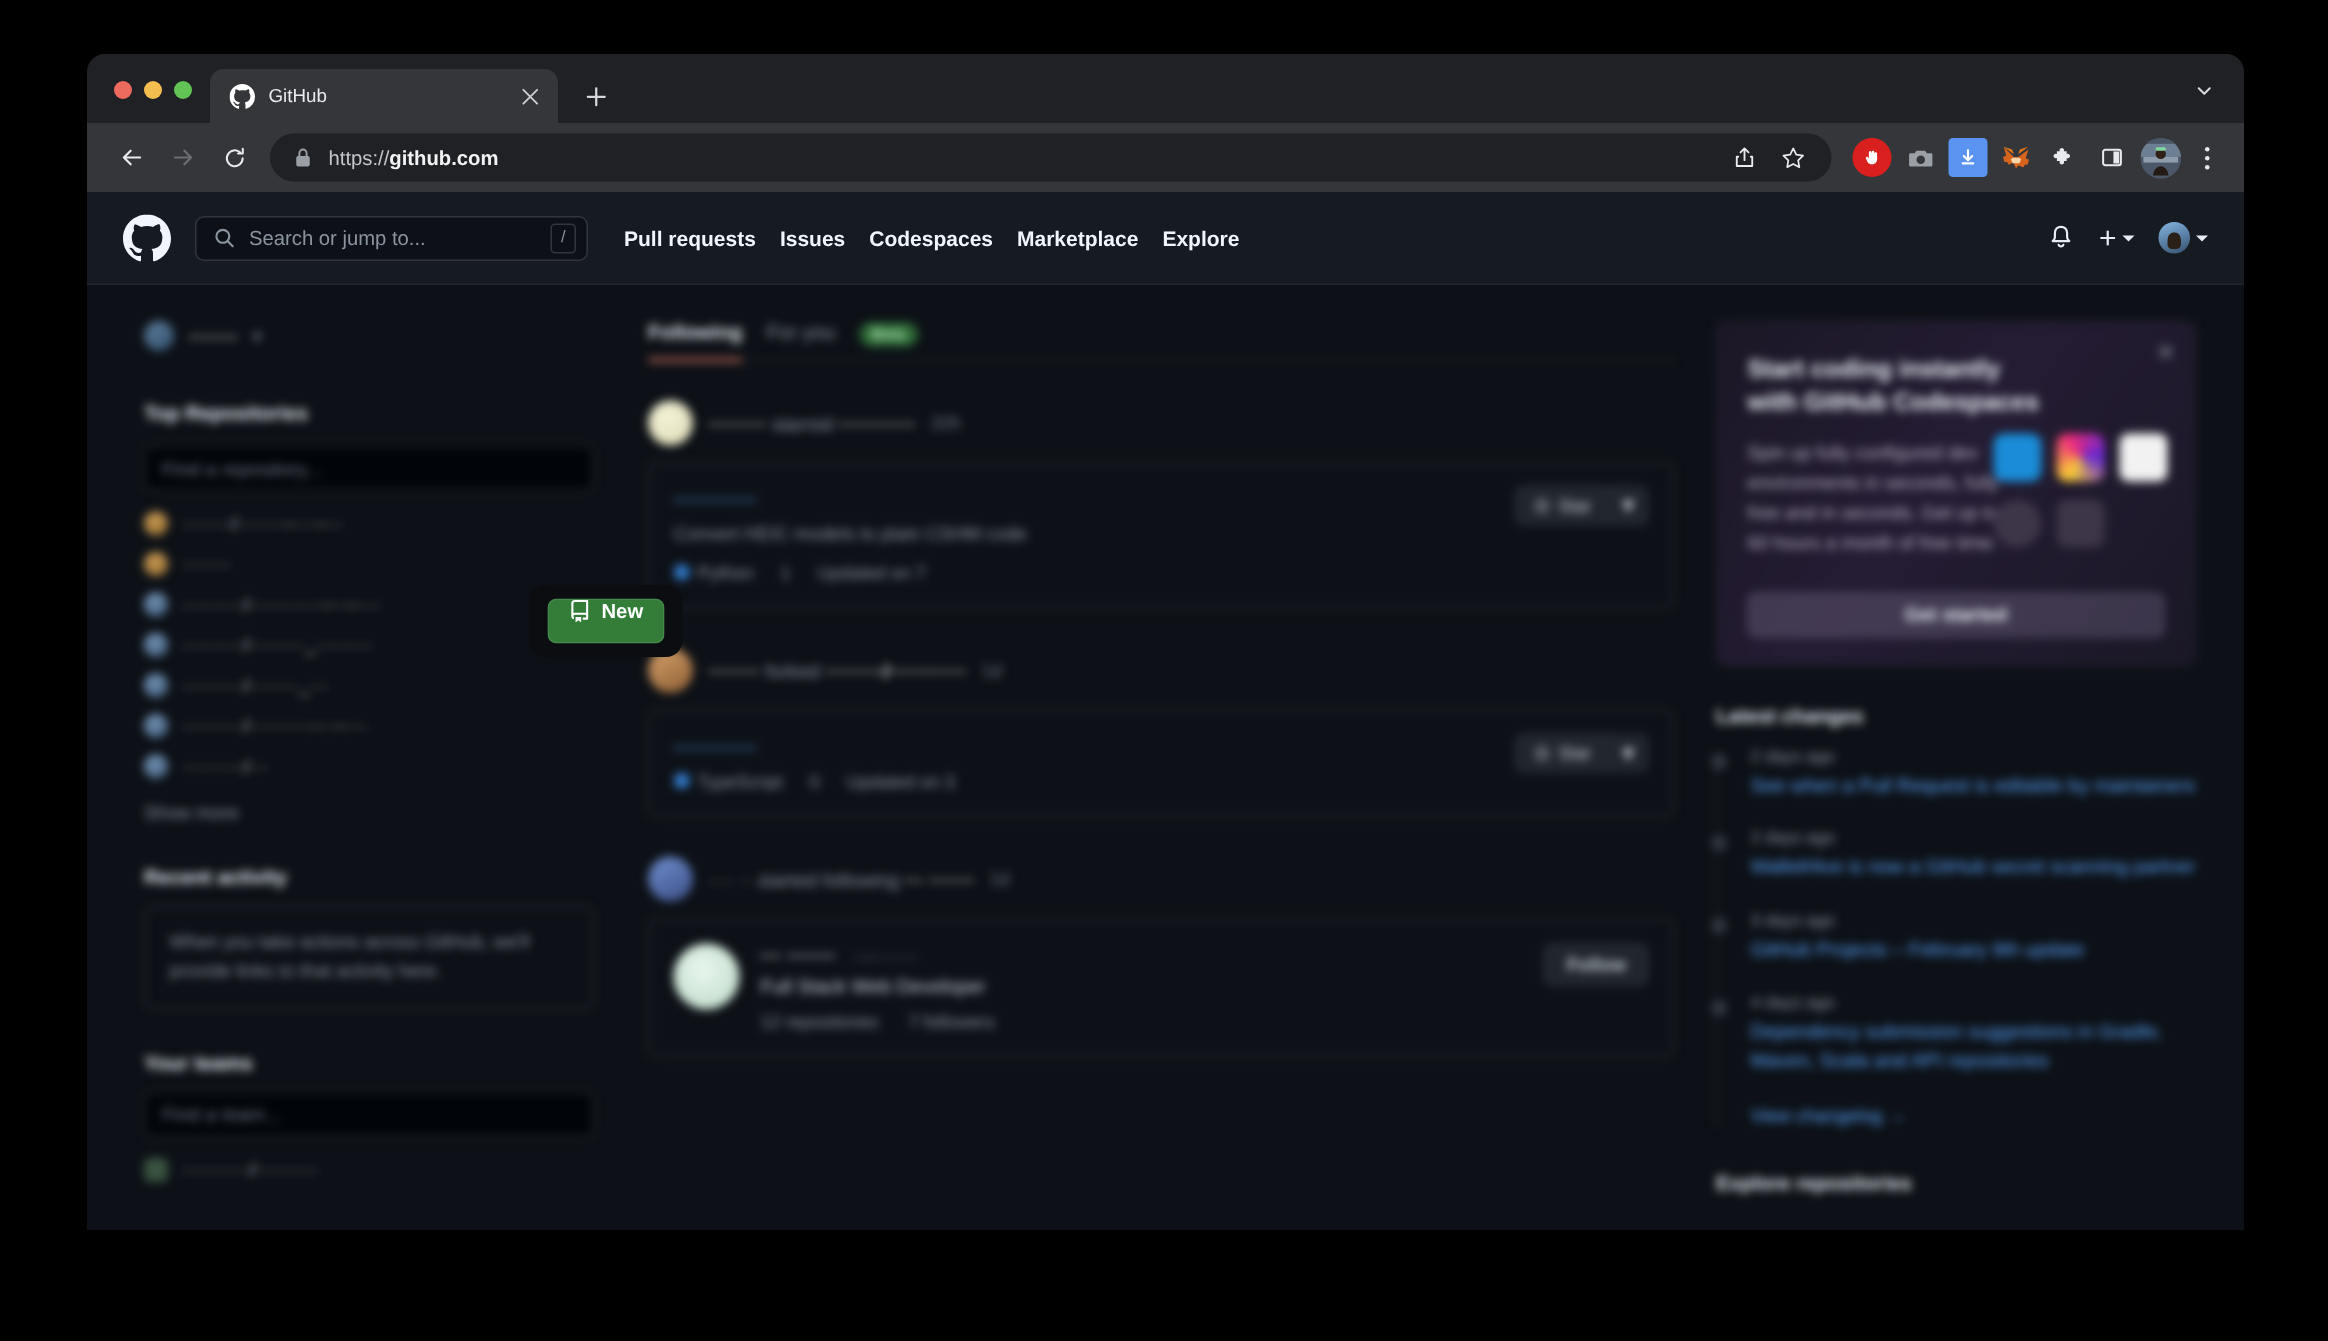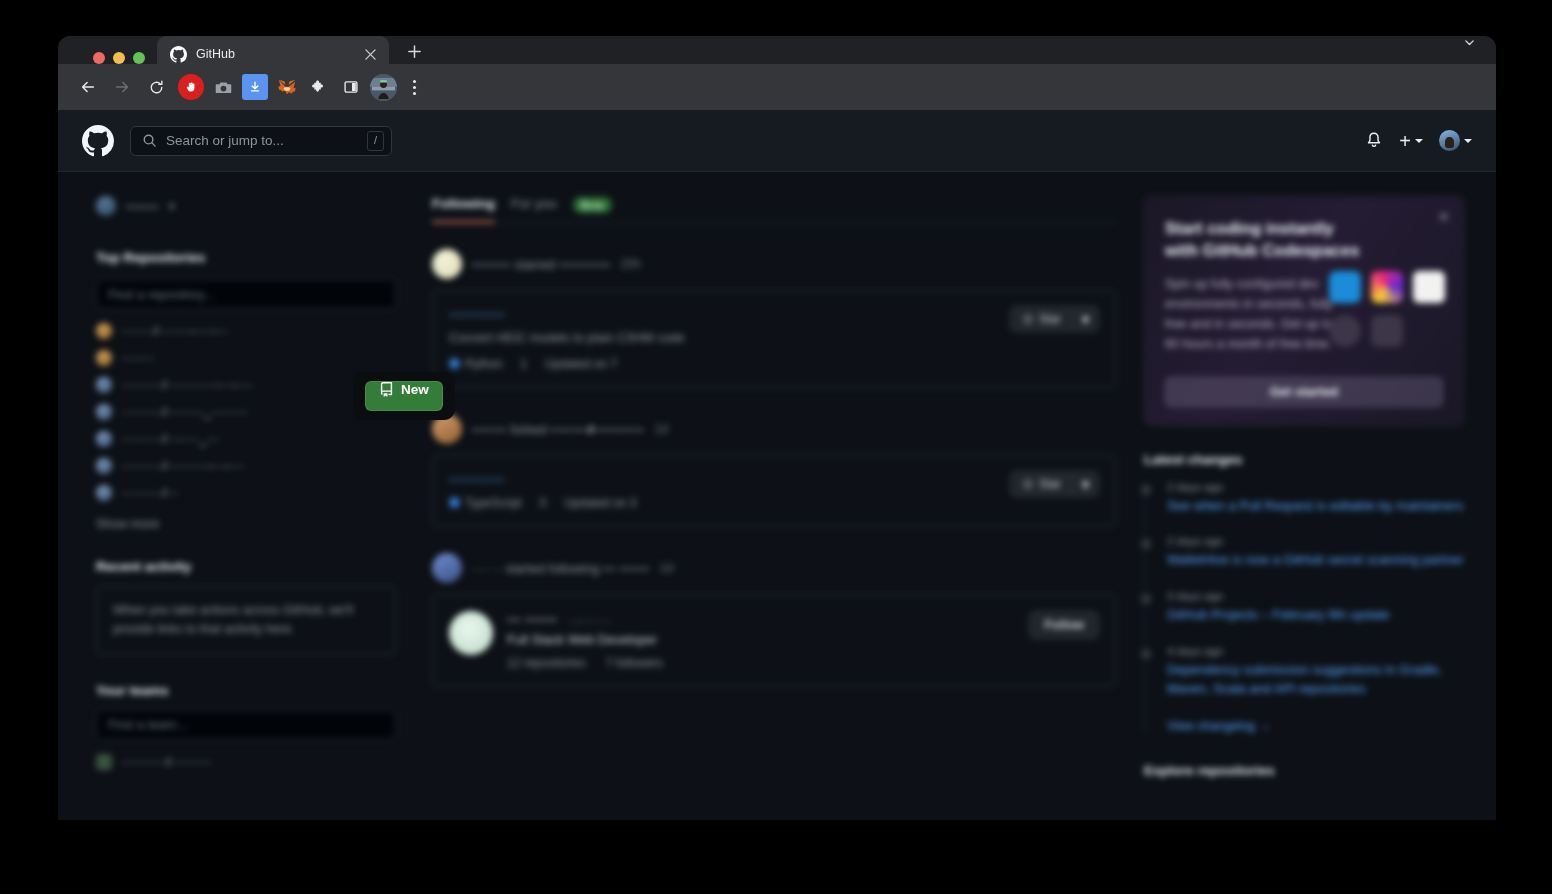--- a/index.html
+++ b/index.html
@@ -21,25 +21,25 @@
     width: 1438px;
     height: 784px;
     border-radius: 12px 12px 0 0;
     overflow: hidden;
     background: #0d1117;
   }
 
   
   .tabstrip {
     position: relative;
-    height: 28px;
+    height: 46px;
     background: #202124;
     display: flex;
-    align-items: flex-start;
-    padding-left: 31px;
+    align-items: flex-end;
+    padding-left: 14px;
   }
   .traffic-lights {
     display: flex;
     align-items: center;
     gap: 8px;
     height: 44px;
     padding: 0 12px 0 4px;
   }
   .tl { width: 12px; height: 12px; border-radius: 50%; display: block; }
   .tl.red    { background: #ed6a5e; }
@@ -544,20 +544,42 @@
         <path d="M4 10 H16 M11 5 L16 10 L11 15" fill="none" stroke="currentColor" stroke-width="1.6" stroke-linecap="round" stroke-linejoin="round"></path>
       </svg>
     </div>
     <div class="tb-btn">
       <svg viewBox="0 0 20 20" width="17" height="17" aria-hidden="true">
         <path d="M16.2 10a6.2 6.2 0 1 1-1.9-4.45" fill="none" stroke="currentColor" stroke-width="1.6" stroke-linecap="round"></path>
         <path d="M16.3 2.6 V6.3 H12.6" fill="none" stroke="currentColor" stroke-width="1.6" stroke-linecap="round" stroke-linejoin="round"></path>
       </svg>
     </div>
 
+    <div class="omnibox">
+      <span class="omnibox-lock">
+        <svg viewBox="0 0 12 14" width="12" height="14" aria-hidden="true">
+          <rect x="1.5" y="6" width="9" height="7" rx="1.4" fill="#9aa0a6"></rect>
+          <path d="M3.6 6 V4.1a2.4 2.4 0 0 1 4.8 0V6" fill="none" stroke="#9aa0a6" stroke-width="1.3"></path>
+        </svg>
+      </span>
+      <span class="omnibox-url"><span>https://</span><b>github.com</b></span>
+      <span class="omnibox-actions">
+        <span class="omni-icon">
+          <svg viewBox="0 0 18 18" width="16" height="16" aria-hidden="true">
+            <path d="M9 2.4 V11 M6 5.2 L9 2.2 L12 5.2" fill="none" stroke="currentColor" stroke-width="1.4" stroke-linecap="round" stroke-linejoin="round"></path>
+            <path d="M4.3 8.4 H3.2 v7 h11.6 v-7 h-1.1" fill="none" stroke="currentColor" stroke-width="1.4" stroke-linecap="round" stroke-linejoin="round"></path>
+          </svg>
+        </span>
+        <span class="omni-icon">
+          <svg viewBox="0 0 20 20" width="17" height="17" aria-hidden="true">
+            <path d="M10 2.3 l2.38 4.83 5.33.78-3.86 3.76.91 5.31L10 14.47 5.24 16.98l.91-5.31L2.29 7.91l5.33-.78Z" fill="none" stroke="currentColor" stroke-width="1.35" stroke-linejoin="round"></path>
+          </svg>
+        </span>
+      </span>
+    </div>
 
     <div class="ext-strip">
       <span class="ext ext-adblock">
         <svg viewBox="0 0 20 20" width="14" height="14" aria-hidden="true">
           <path d="M7 5.2c0-.8.6-1.4 1.3-1.4s1.3.6 1.3 1.4v4.3M9.6 5c0-.85.6-1.5 1.35-1.5S12.3 4.15 12.3 5v4.4M12.3 6.4c0-.8.6-1.4 1.3-1.4s1.3.6 1.3 1.4v5.1c0 2.9-1.9 5-4.7 5-2.6 0-4-1-4.8-3L4.2 11c-.35-.8.05-1.6.9-1.75.6-.1 1.1.2 1.4.8l.5 1.1V5.2Z" fill="#ffffff"></path>
         </svg>
       </span>
       <span class="ext">
         <svg viewBox="0 0 22 22" width="19" height="19" aria-hidden="true">
           <path d="M3 7.2h3.3l1.3-1.9h6.8l1.3 1.9H19a1 1 0 0 1 1 1v8.2a1 1 0 0 1-1 1H3a1 1 0 0 1-1-1V8.2a1 1 0 0 1 1-1Z" fill="#9aa0a6"></path>
@@ -626,20 +648,27 @@
         <span class="gh-search-icon">
           <svg viewBox="0 0 16 16" width="15" height="15" aria-hidden="true">
             <circle cx="7" cy="7" r="4.6" fill="none" stroke="currentColor" stroke-width="1.5"></circle>
             <path d="M10.5 10.5 L14 14" stroke="currentColor" stroke-width="1.5" stroke-linecap="round"></path>
           </svg>
         </span>
         <span class="gh-search-ph">Search or jump to...</span>
         <span class="slash-key">/</span>
       </div>
 
+      <nav class="gh-nav">
+        <a href="#">Pull requests</a>
+        <a href="#">Issues</a>
+        <a href="#">Codespaces</a>
+        <a href="#">Marketplace</a>
+        <a href="#">Explore</a>
+      </nav>
 
       <div class="gh-header-right">
         <span class="bell">
           <svg viewBox="0 0 16 16" width="18" height="19" aria-hidden="true">
             <path d="M8 1.5c-2.2 0-3.6 1.6-3.6 3.7v2.3c0 .8-.35 1.5-.95 2.1l-.35.35h9.8l-.35-.35c-.6-.6-.95-1.3-.95-2.1V5.2c0-2.1-1.4-3.7-3.6-3.7Z" fill="none" stroke="currentColor" stroke-width="1.3" stroke-linejoin="round"></path>
             <path d="M6.6 12.2a1.5 1.5 0 0 0 2.8 0" fill="none" stroke="currentColor" stroke-width="1.3" stroke-linecap="round"></path>
           </svg>
         </span>
         <span class="plus-menu">
           <span class="plus-glyph">+</span>

